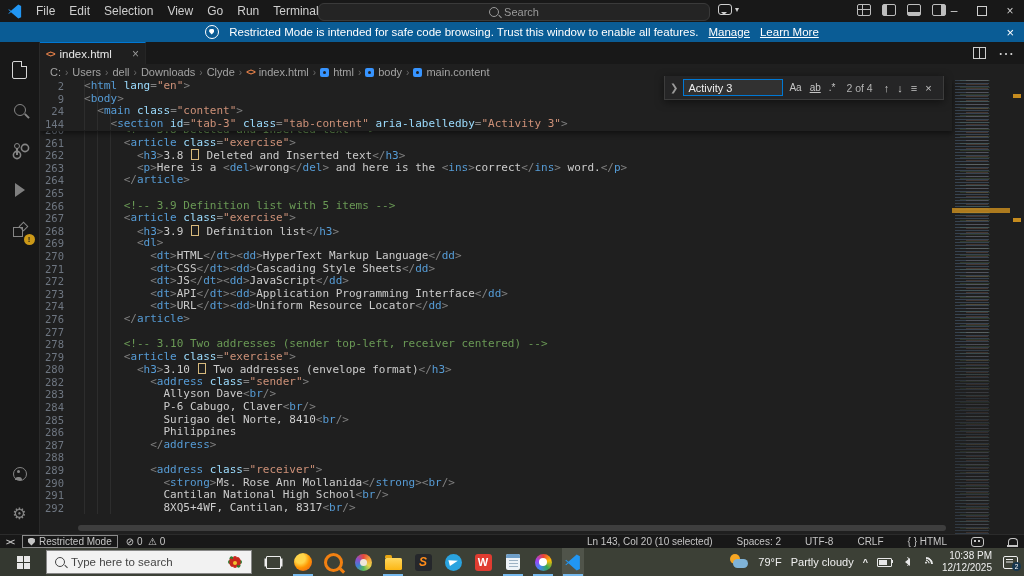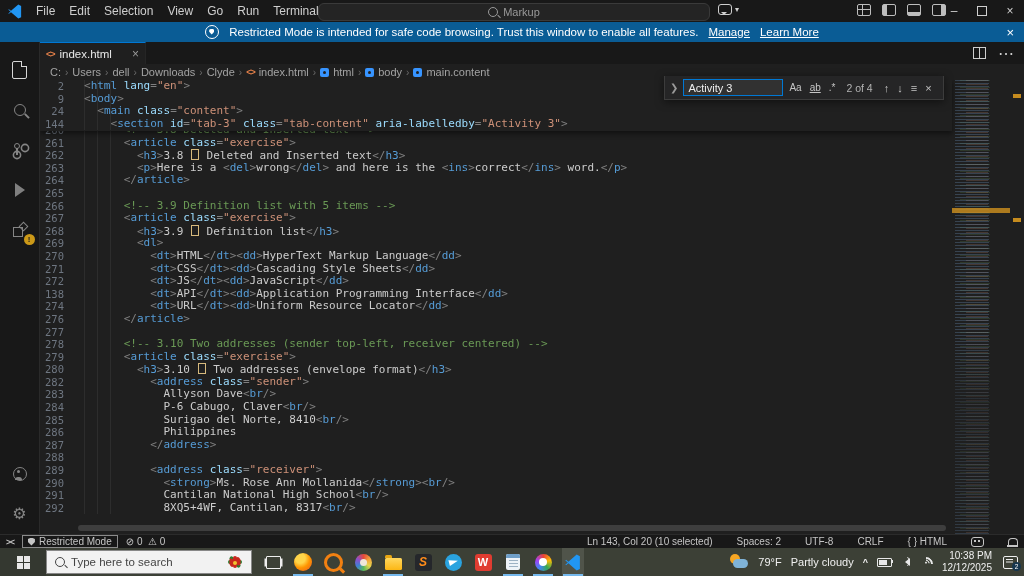--- a/index.html
+++ b/index.html
@@ -205,21 +205,21 @@
       <span>Run</span>
       <span>Terminal</span>
       <span>Help</span>
     </div>
     <div class="nav-arrows">
       <span>←</span>
       <span>→</span>
     </div>
     <div class="cmd-center">
       <span class="mag"></span>
-      <span>Markup</span>
+      <span>Search</span>
     </div>
     <div class="copilot-chat">
       <span class="chat-bubble"></span>
       <span class="caret">▾</span>
     </div>
     <div class="layout-icons">
       <span class="wli wli-grid"></span>
       <span class="wli wli-left"></span>
       <span class="wli wli-bottom"></span>
       <span class="wli wli-right"></span>
@@ -371,21 +371,21 @@
           </div>
           <div class="cl">
             <span class="ln">271</span>
             <span class="lc"><span class="tk-tx">          </span><span class="tk-p">&lt;</span><span class="tk-tag">dt</span><span class="tk-p">&gt;</span><span class="tk-tx">CSS</span><span class="tk-p">&lt;/</span><span class="tk-tag">dt</span><span class="tk-p">&gt;</span><span class="tk-p">&lt;</span><span class="tk-tag">dd</span><span class="tk-p">&gt;</span><span class="tk-tx">Cascading Style Sheets</span><span class="tk-p">&lt;/</span><span class="tk-tag">dd</span><span class="tk-p">&gt;</span></span>
           </div>
           <div class="cl">
             <span class="ln">272</span>
             <span class="lc"><span class="tk-tx">          </span><span class="tk-p">&lt;</span><span class="tk-tag">dt</span><span class="tk-p">&gt;</span><span class="tk-tx">JS</span><span class="tk-p">&lt;/</span><span class="tk-tag">dt</span><span class="tk-p">&gt;</span><span class="tk-p">&lt;</span><span class="tk-tag">dd</span><span class="tk-p">&gt;</span><span class="tk-tx">JavaScript</span><span class="tk-p">&lt;/</span><span class="tk-tag">dd</span><span class="tk-p">&gt;</span></span>
           </div>
           <div class="cl">
-            <span class="ln">138</span>
+            <span class="ln">273</span>
             <span class="lc"><span class="tk-tx">          </span><span class="tk-p">&lt;</span><span class="tk-tag">dt</span><span class="tk-p">&gt;</span><span class="tk-tx">API</span><span class="tk-p">&lt;/</span><span class="tk-tag">dt</span><span class="tk-p">&gt;</span><span class="tk-p">&lt;</span><span class="tk-tag">dd</span><span class="tk-p">&gt;</span><span class="tk-tx">Application Programming Interface</span><span class="tk-p">&lt;/</span><span class="tk-tag">dd</span><span class="tk-p">&gt;</span></span>
           </div>
           <div class="cl">
             <span class="ln">274</span>
             <span class="lc"><span class="tk-tx">          </span><span class="tk-p">&lt;</span><span class="tk-tag">dt</span><span class="tk-p">&gt;</span><span class="tk-tx">URL</span><span class="tk-p">&lt;/</span><span class="tk-tag">dt</span><span class="tk-p">&gt;</span><span class="tk-p">&lt;</span><span class="tk-tag">dd</span><span class="tk-p">&gt;</span><span class="tk-tx">Uniform Resource Locator</span><span class="tk-p">&lt;/</span><span class="tk-tag">dd</span><span class="tk-p">&gt;</span></span>
           </div>
           <div class="cl">
             <span class="ln">276</span>
             <span class="lc"><span class="tk-tx">      </span><span class="tk-p">&lt;/</span><span class="tk-tag">article</span><span class="tk-p">&gt;</span></span>
           </div>

